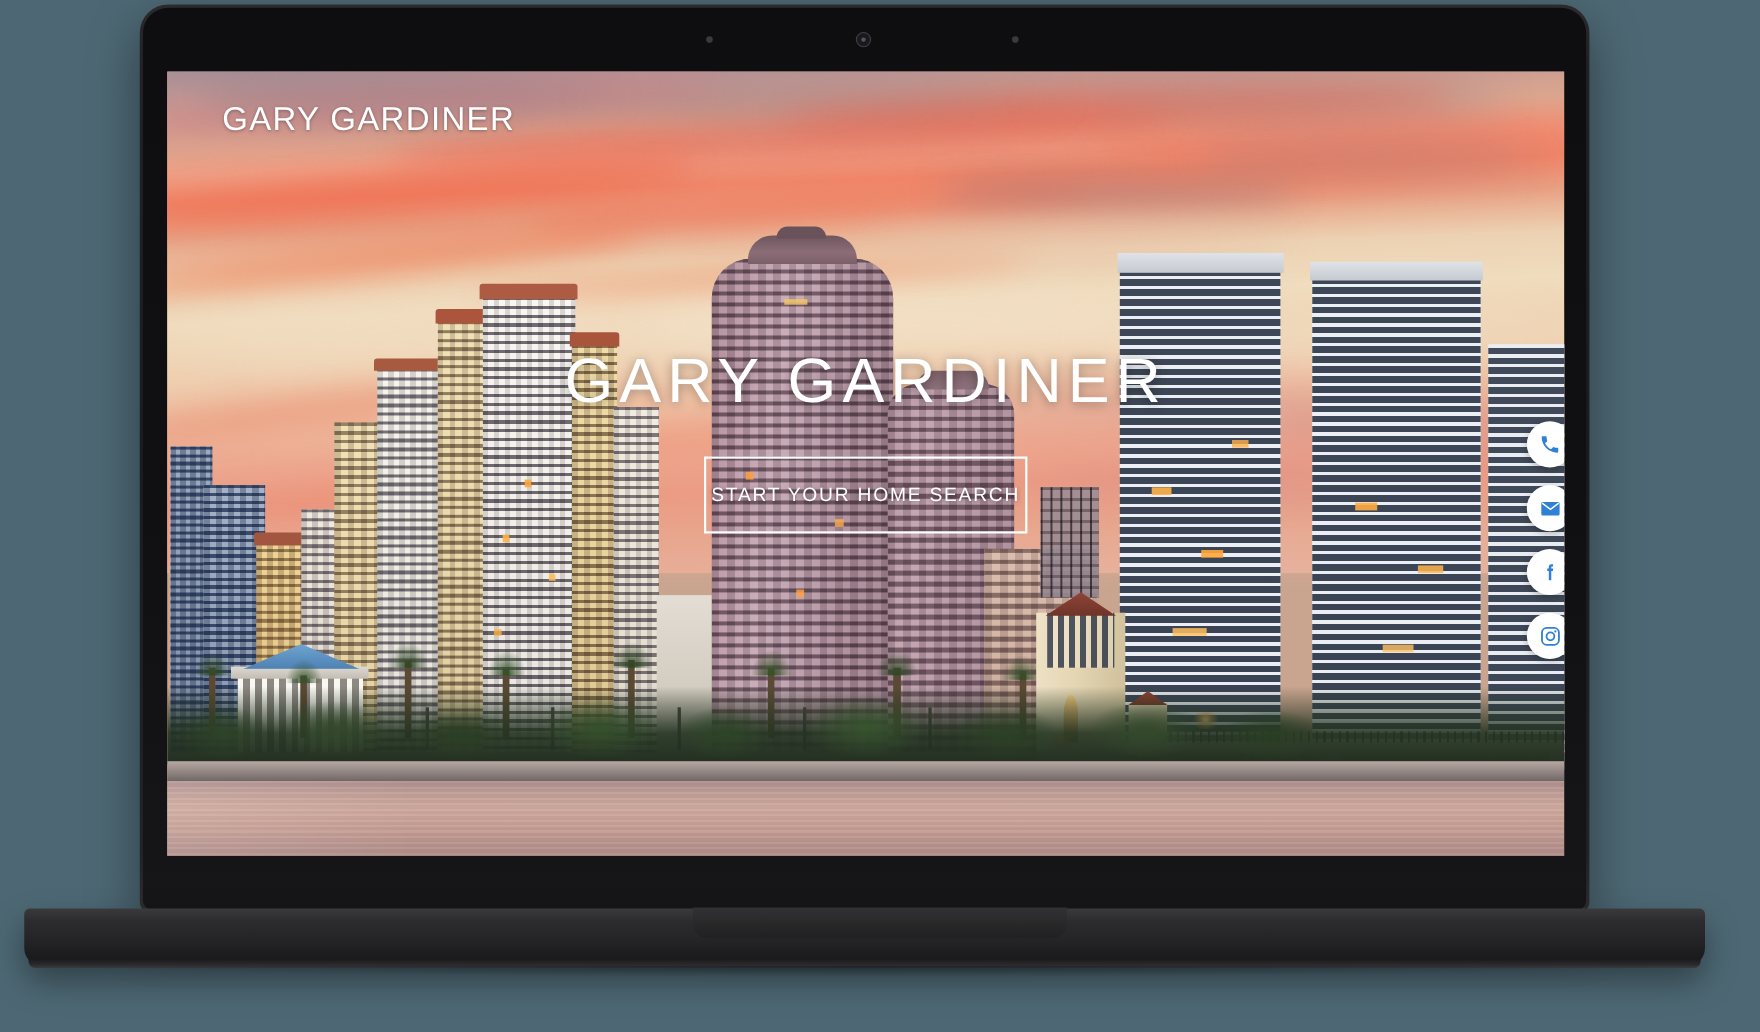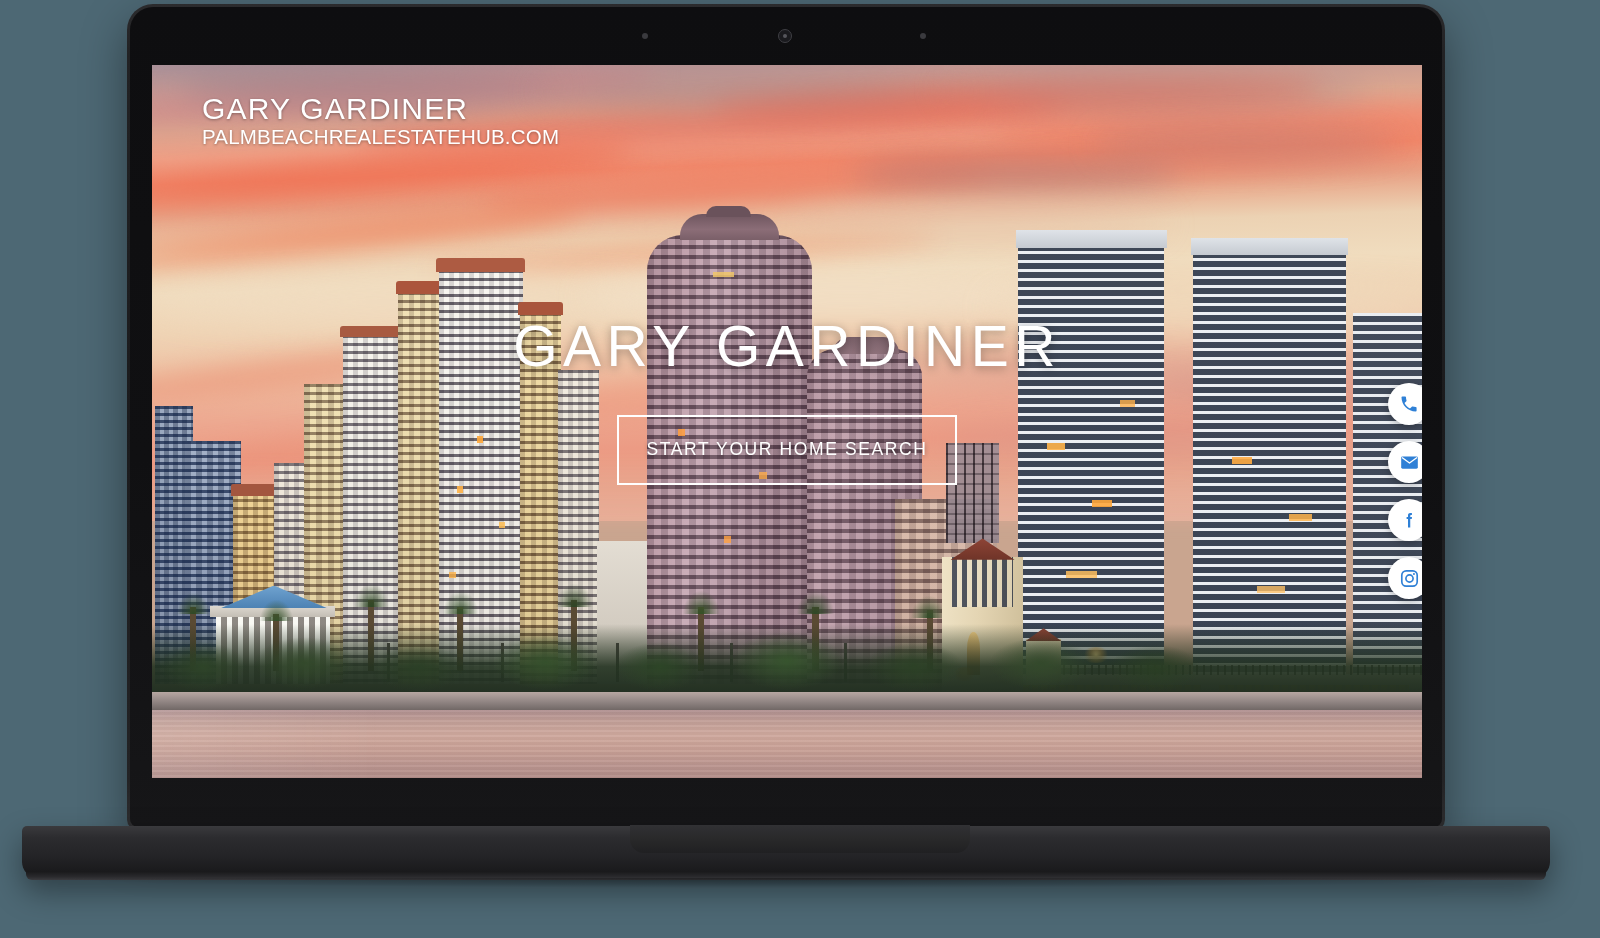--- a/index.html
+++ b/index.html
@@ -277,21 +277,21 @@
     font-size: 57px;
     font-weight: 300;
     letter-spacing: 5.5px;
     text-shadow: 0 2px 10px rgba(0,0,0,.34);
     white-space: nowrap;
     margin-top: -46px;
     user-select: none;
   }
   .hero-cta {
     margin-top: 36px;
-    width: 340px;
+    width: 294px;
     height: 70px;
     border: 2px solid #ffffff;
     background: transparent;
     color: #fff;
     font-family: "Liberation Sans", sans-serif;
     font-size: 17.5px;
     letter-spacing: 1.6px;
     display: flex;
     align-items: center;
     justify-content: center;
@@ -602,21 +602,20 @@
       <div class="bld" style="left:54.5%;bottom:13.4%;width:.25%;height:5.5%;background:#4a4440;"></div>
 
       <div class="greenery"></div>
       <div class="seawall"></div>
       <div class="water"></div>
     </div>
 
     <header class="site-header">
       <div class="brand">
         <div class="brand-name">GARY GARDINER</div>
-        <div class="brand-domain">PALMBEACHREALESTATEHUB.COM</div>
       </div>
 
     </header>
 
     <section class="hero">
       <h1 class="hero-title">GARY GARDINER</h1>
       <button class="hero-cta">START YOUR HOME SEARCH</button>
     </section>
 
     <aside class="social-rail">

